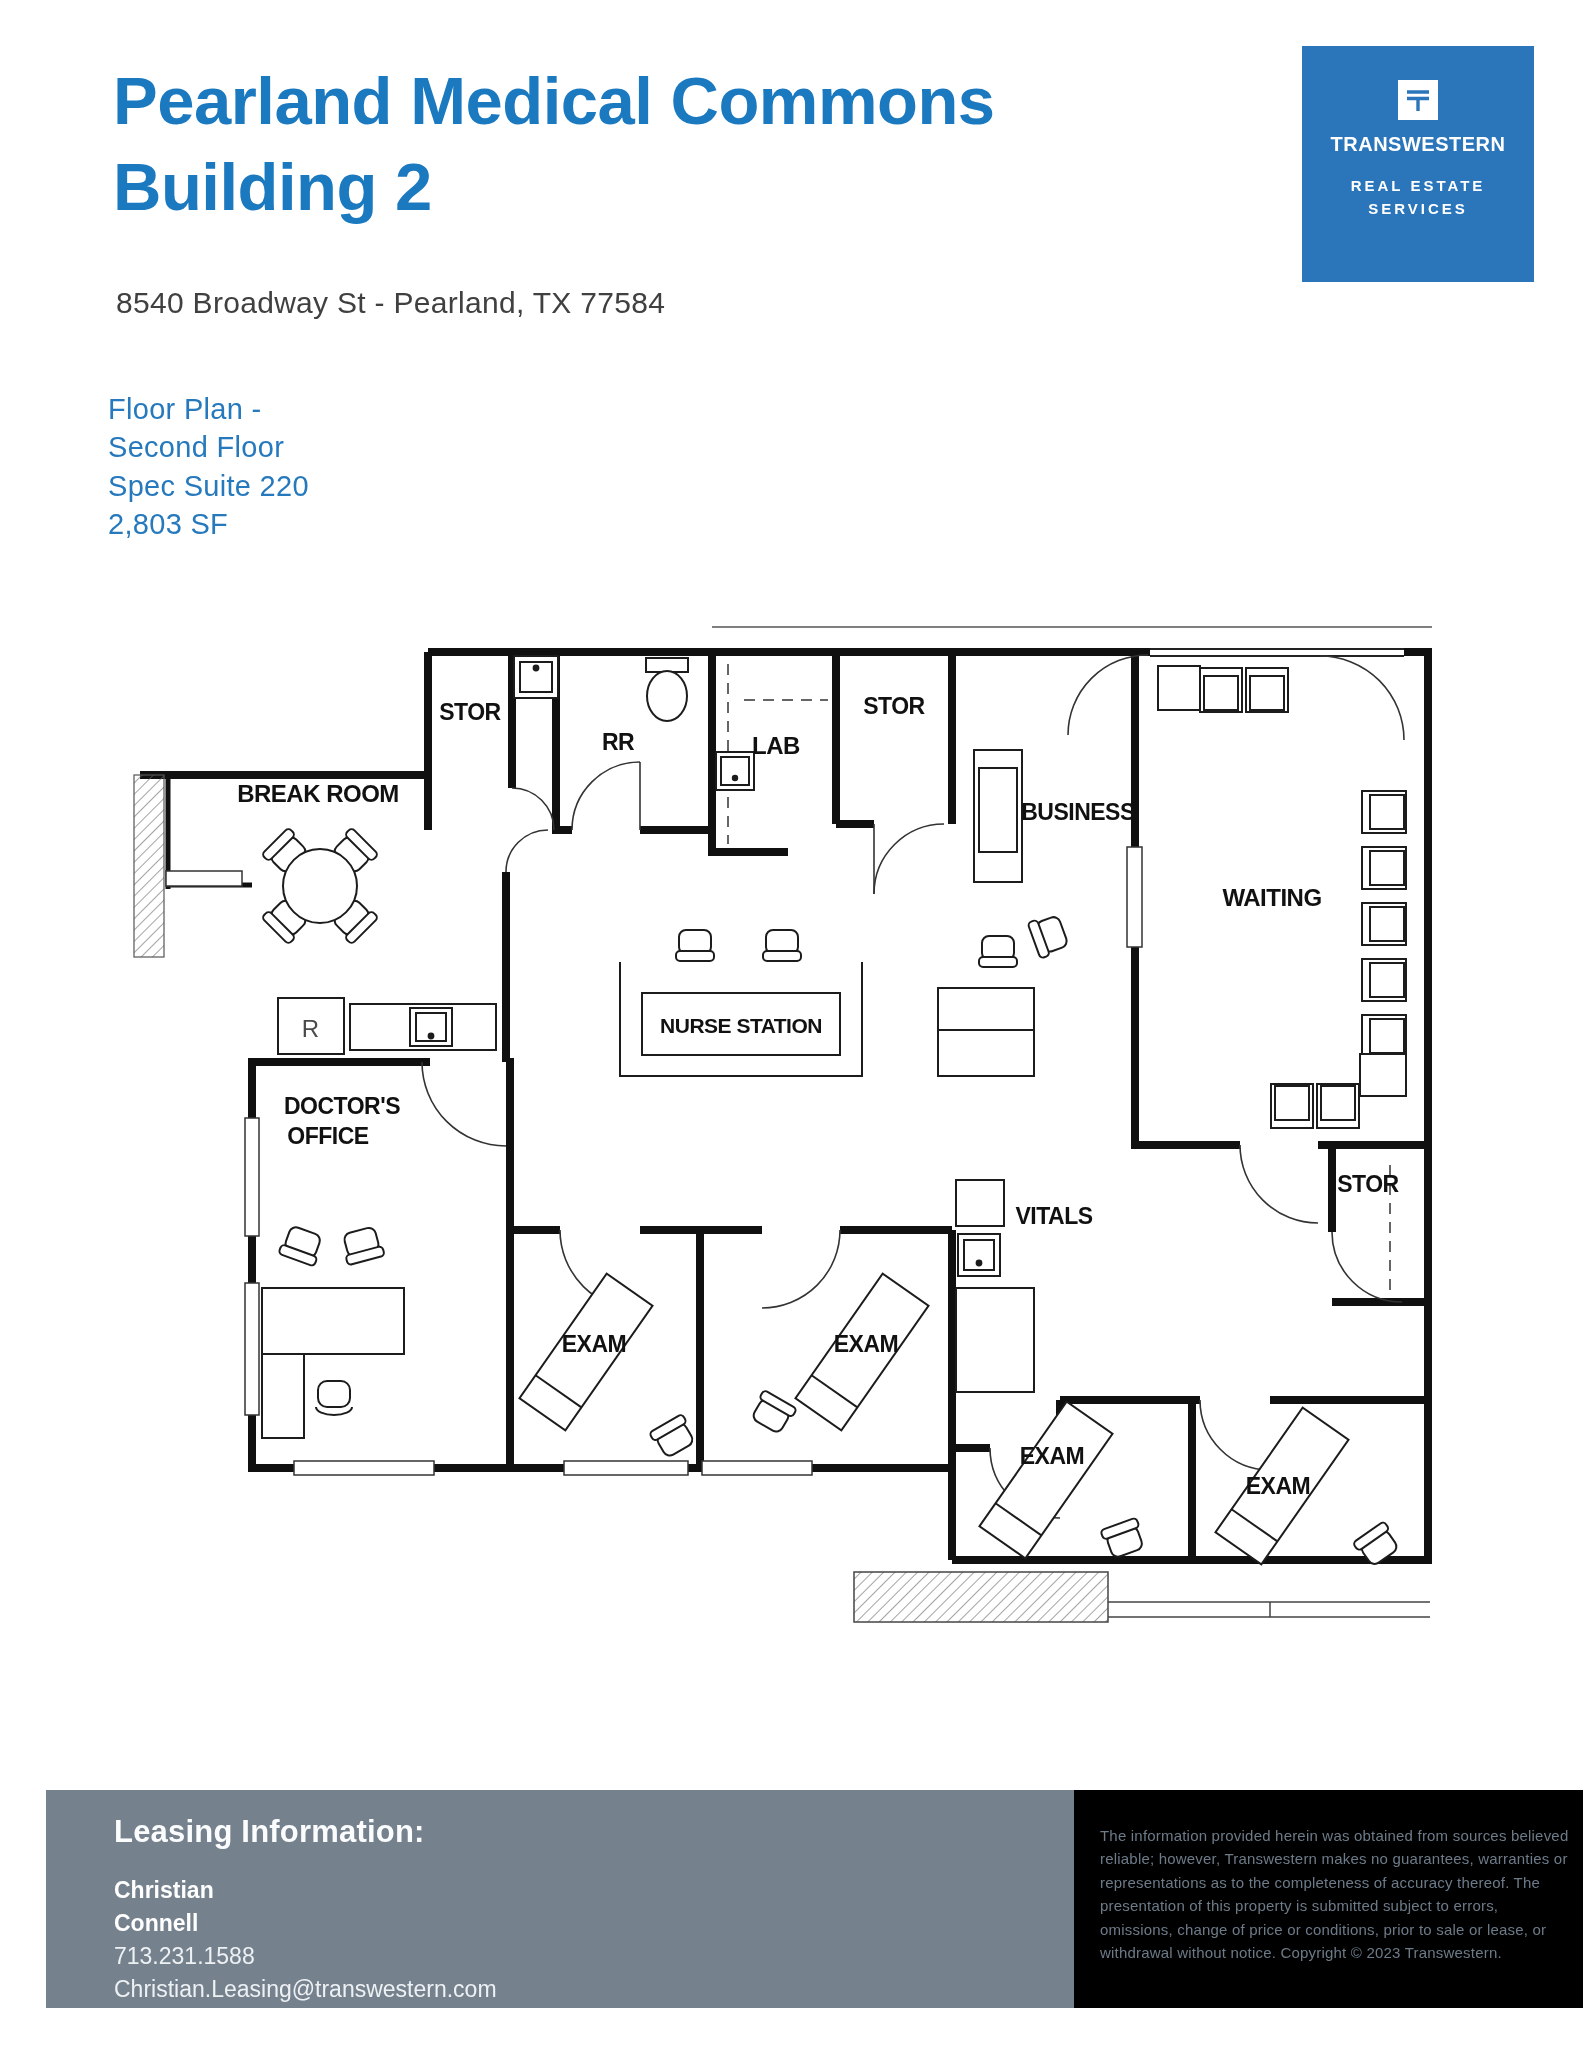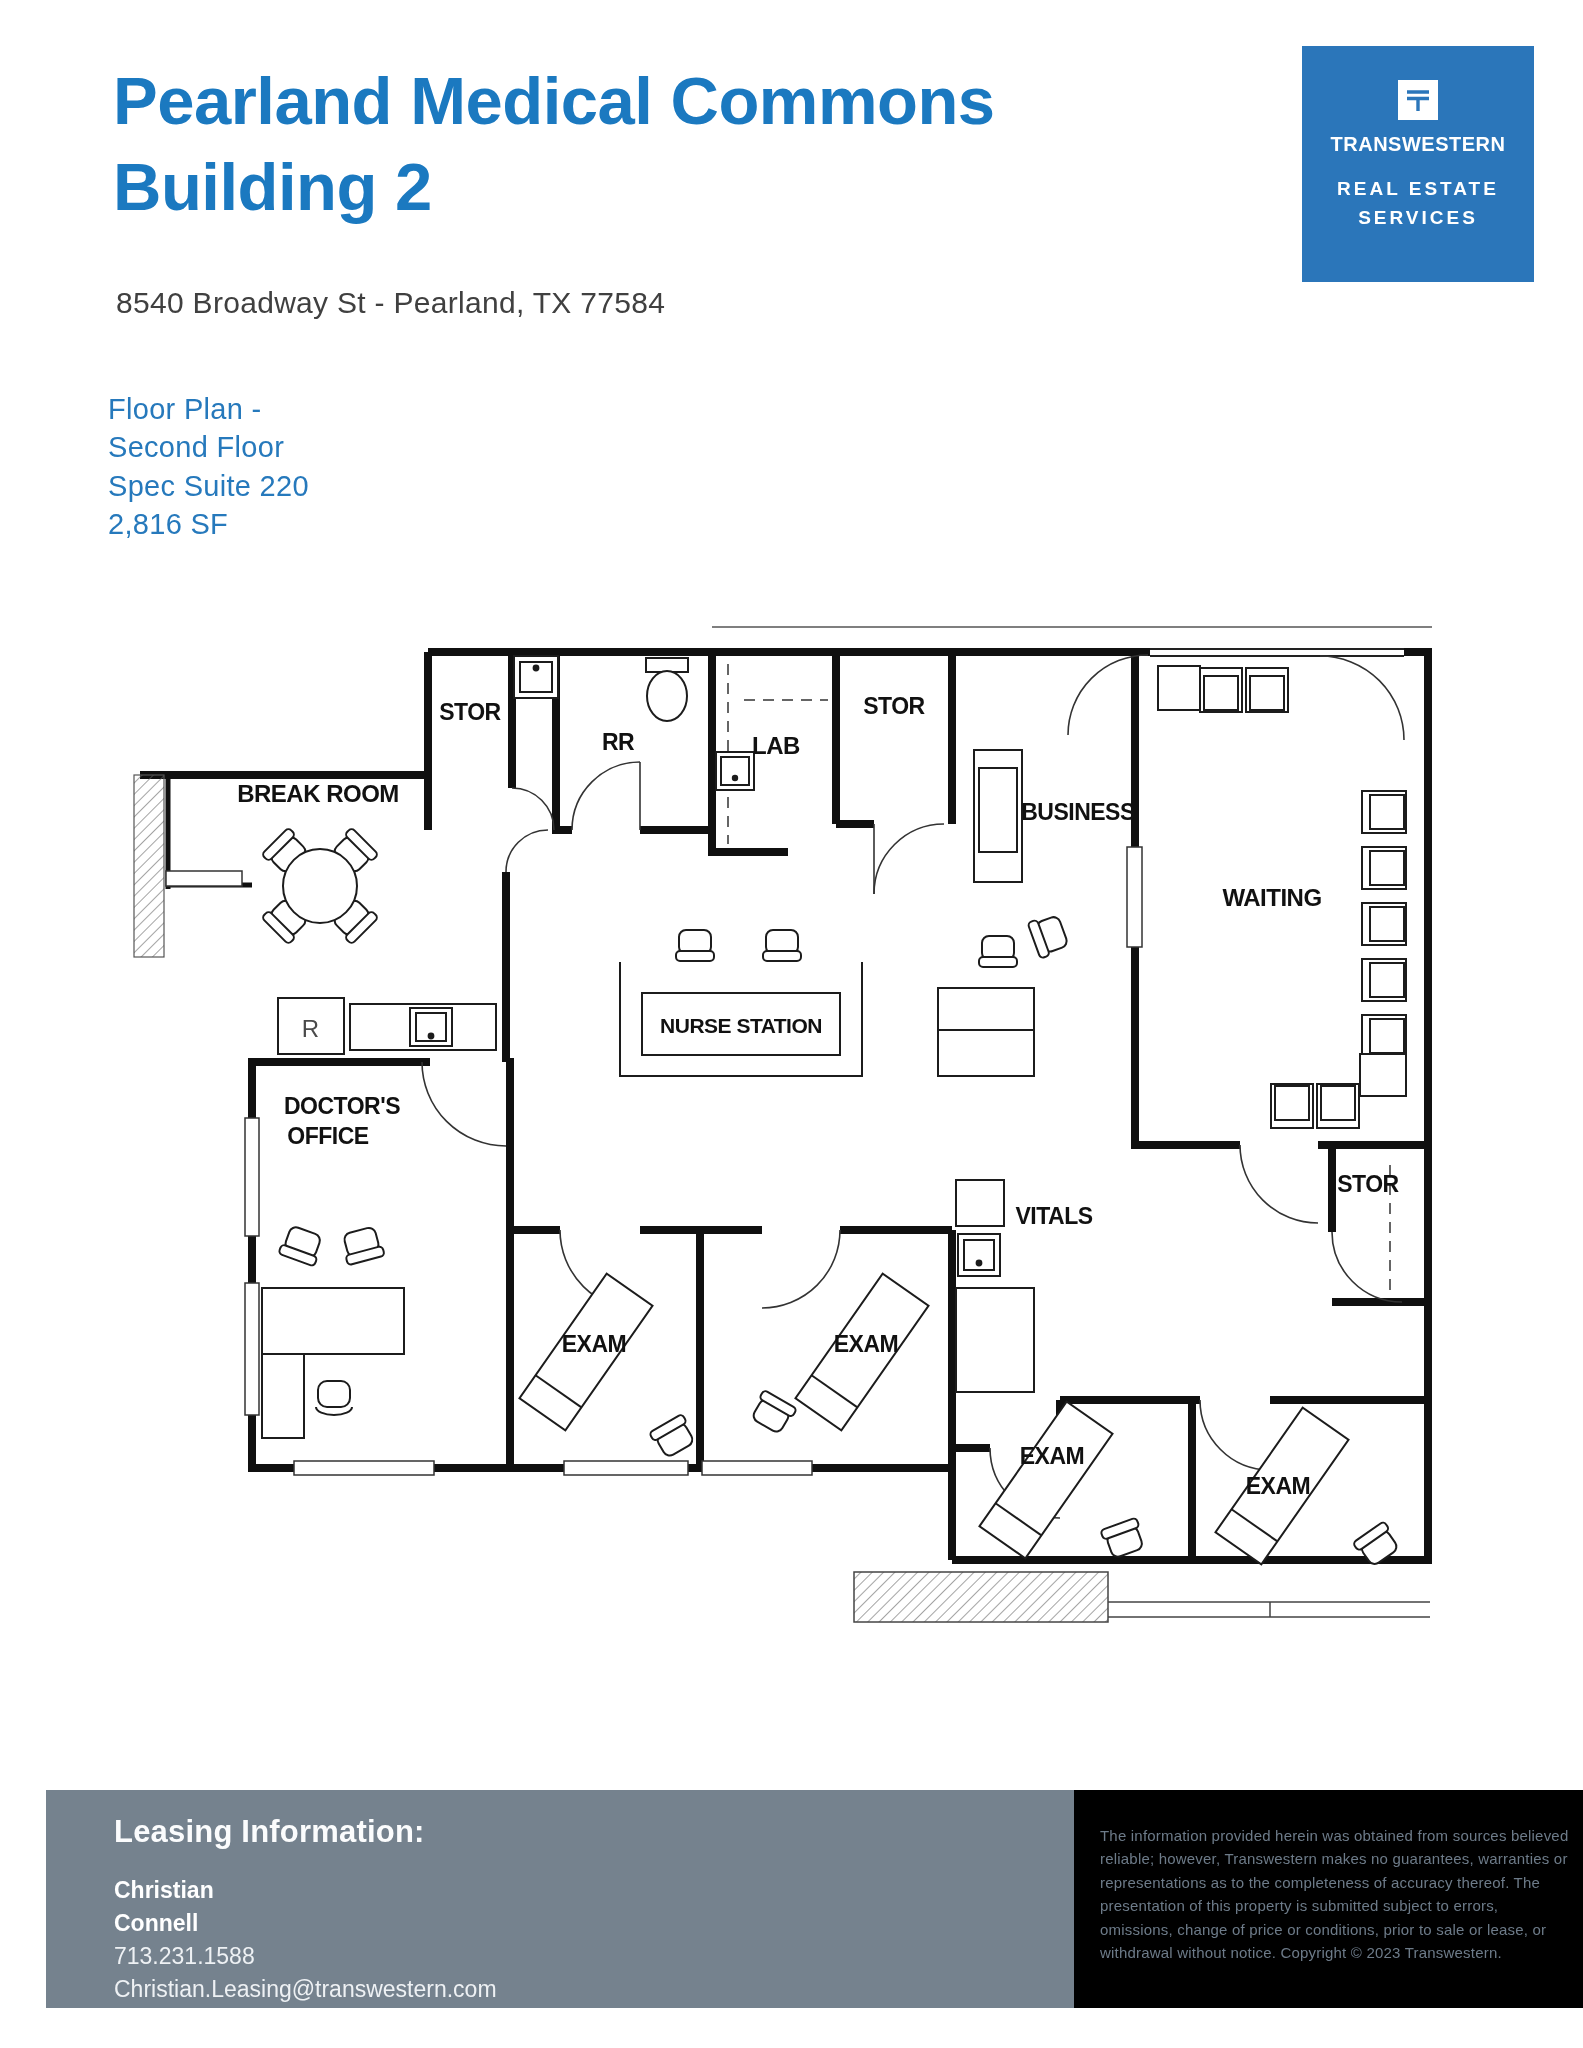--- a/index.html
+++ b/index.html
@@ -17,21 +17,21 @@
     position:absolute;left:116px;top:286px;
     font-size:30px;color:#404040;letter-spacing:0.3px;
   }
   
   .logo{
     position:absolute;left:1302px;top:46px;width:232px;height:236px;
     background:#2b76ba;text-align:center;color:#ffffff;
   }
   .logo-icon{margin:34px auto 0 auto;width:40px;height:40px;}
   .logo-brand{margin-top:13px;font-size:20px;font-weight:700;letter-spacing:0.5px;}
-  .logo-tagline{margin-top:18px;font-size:19px;font-weight:700;letter-spacing:3px;line-height:1.55;}
+  .logo-tagline{margin-top:18px;font-size:15px;font-weight:700;letter-spacing:3px;line-height:1.55;}
   
   .plan-info{
     position:absolute;left:108px;top:390px;
     font-size:29px;color:#2679bc;line-height:1.32;letter-spacing:0.3px;
   }
   
   .plan-svg{position:absolute;left:90px;top:615px;}
   .plan-svg text{
     font-family:"Liberation Sans",sans-serif;font-weight:700;fill:#111111;
     letter-spacing:-0.5px;text-anchor:middle;
@@ -73,21 +73,21 @@
     <div class="logo-tagline">
       <div>REAL ESTATE</div>
       <div>SERVICES</div>
     </div>
   </div>
 
   <div class="plan-info">
     <div>Floor Plan -</div>
     <div>Second Floor</div>
     <div>Spec Suite 220</div>
-    <div>2,816 SF</div>
+    <div>2,803 SF</div>
   </div>
 
   <svg class="plan-svg" width="1380" height="1060" viewBox="90 615 1380 1060">
     <defs>
       <pattern id="hatch" width="8" height="8" patternUnits="userSpaceOnUse" patternTransform="rotate(45)">
         <line x1="0" y1="0" x2="0" y2="8" stroke="#666" stroke-width="1.2"></line>
       </pattern>
       <g id="chair">
         <rect x="-16" y="-10" width="32" height="24" rx="7"></rect>
         <rect x="-19" y="-17" width="38" height="10" rx="4"></rect>

